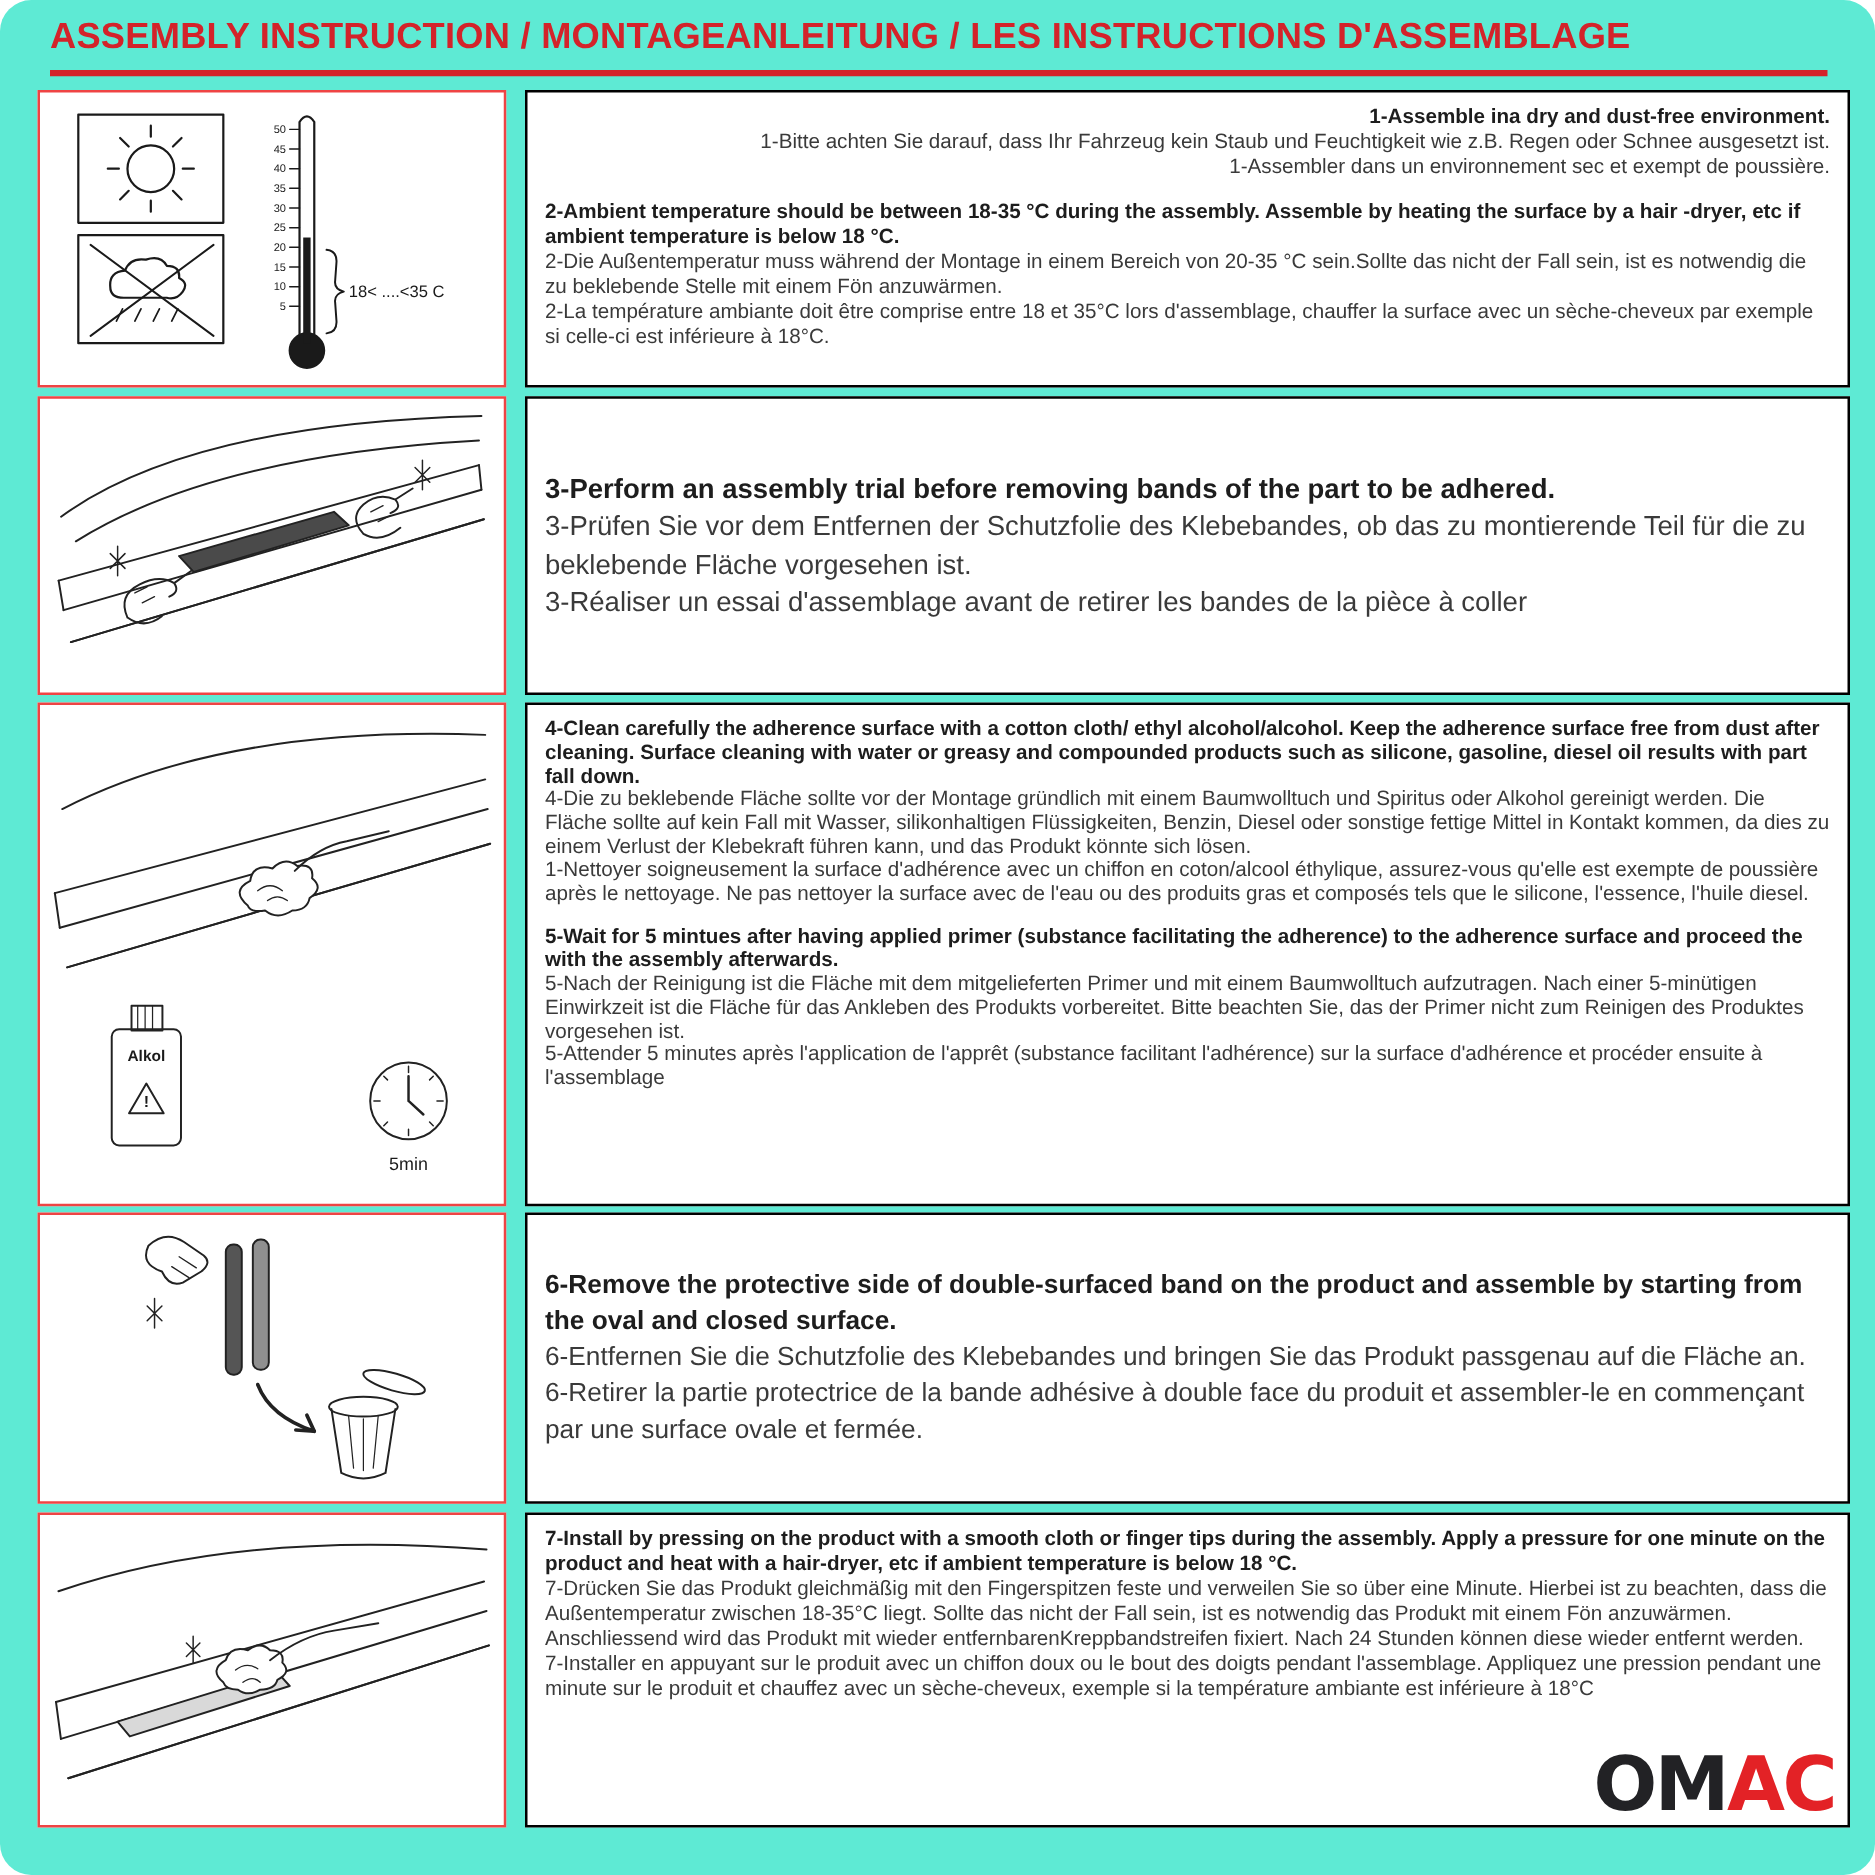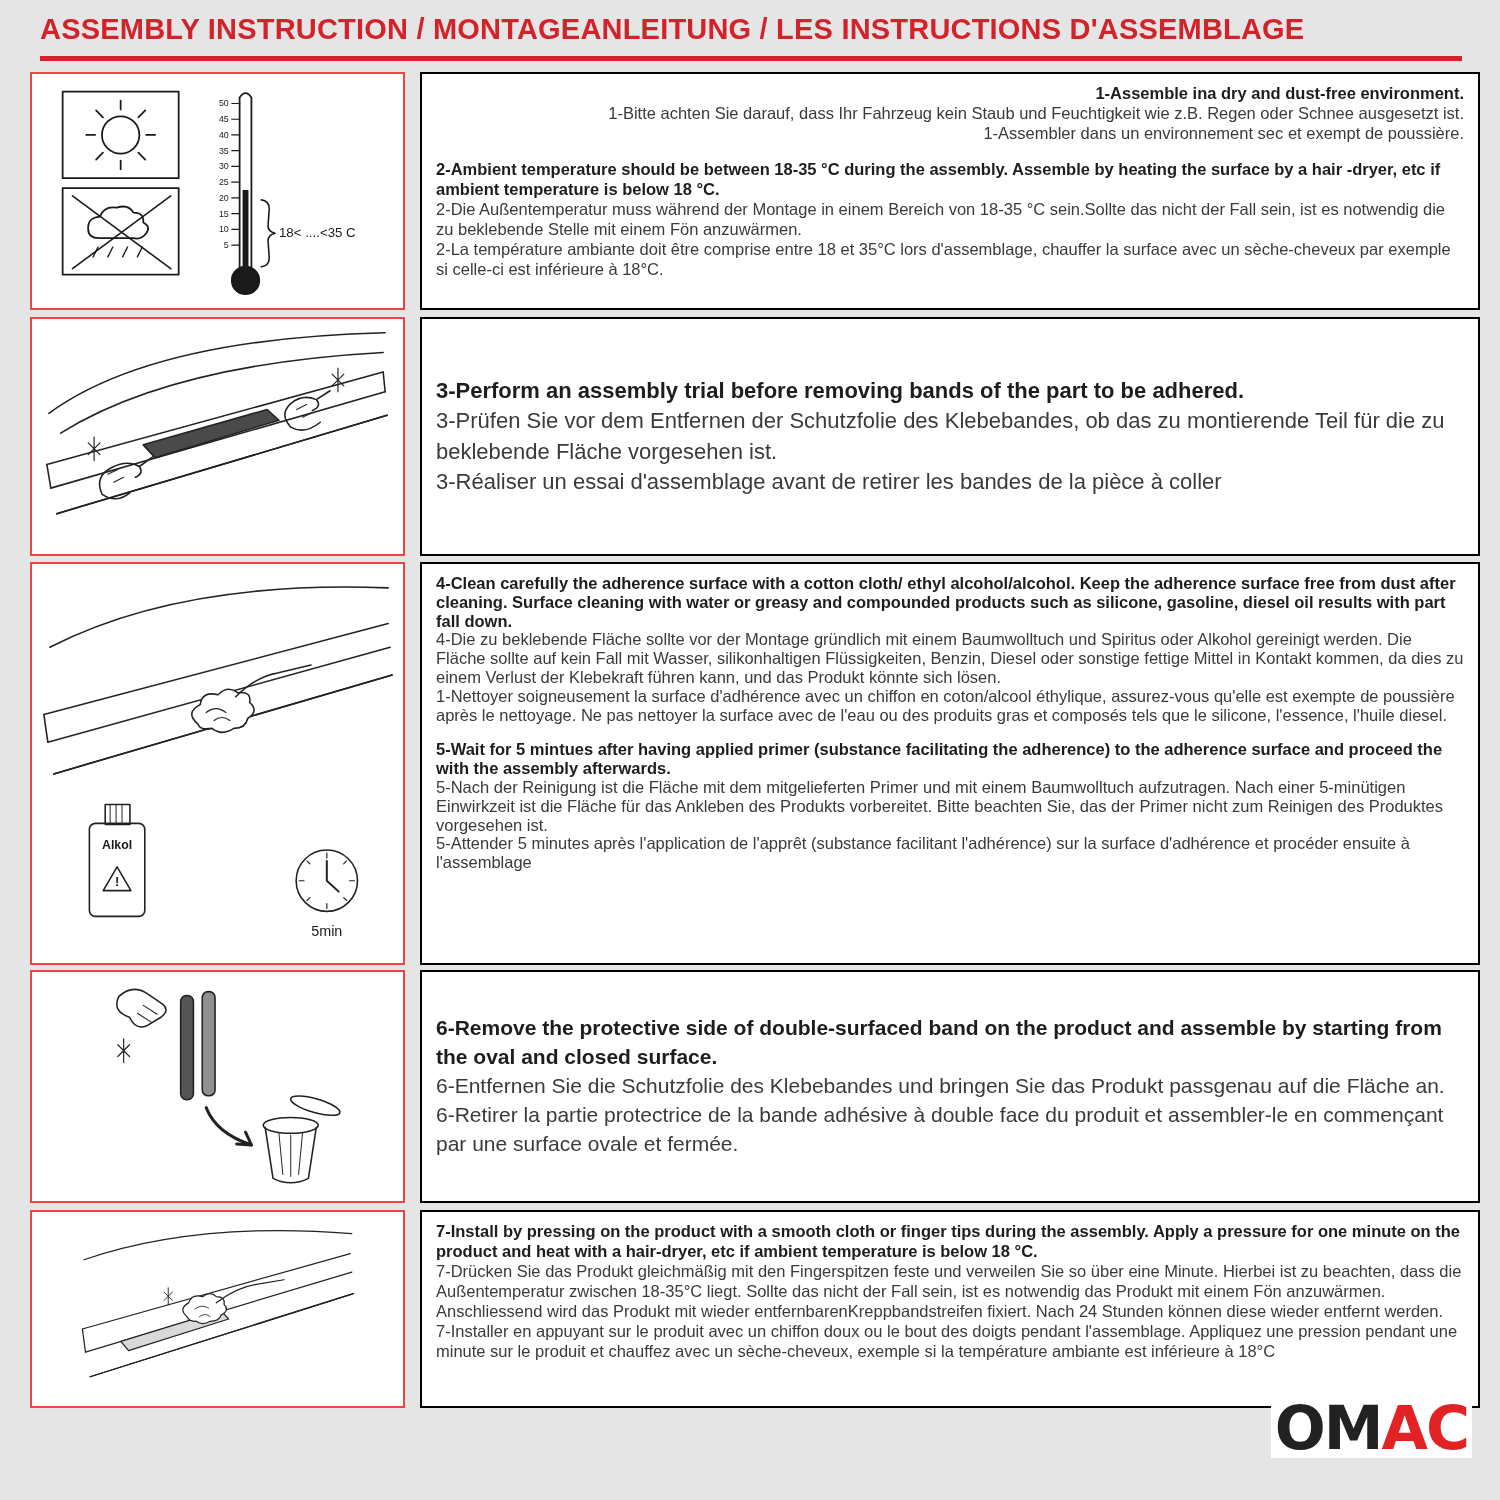--- a/index.html
+++ b/index.html
@@ -1,29 +1,29 @@
 <!DOCTYPE html>
 <html><head>
 <meta charset="utf-8">
 <style>
   * { margin:0; padding:0; box-sizing:border-box; }
   html,body { width:1500px; height:1500px; background:#ffffff; }
   body { font-family:"Liberation Sans", sans-serif; position:relative; color:#333; }
-  .page { position:absolute; inset:0; background:#e5e5e5; overflow:hidden; }
+  .page { position:absolute; inset:0; background:#5eead4; overflow:hidden;border-radius:25px; }
 
   .title { position:absolute; left:40px; top:13px; font-size:29px; font-weight:800;
            color:#d3232a; letter-spacing:0.2px; white-space:nowrap; }
   .title-rule { position:absolute; left:40px; top:56px; width:1422px; height:5px; background:#d3232a; }
 
   .row { position:absolute; left:0; width:1500px; }
   .r1 { top:72px;  height:238px; }
   .r2 { top:317px; height:239px; }
   .r3 { top:562px; height:403px; }
   .r4 { top:970px; height:233px; }
-  .r5 { top:1210px;height:198px; }
+  .r5 { top:1210px;height:252px; }
 
   .illus { position:absolute; left:30px; top:0; width:375px; height:100%;
            border:2px solid #ef4444; background:#fff; }
   .illus svg { width:100%; height:100%; display:block; }
 
   .text { position:absolute; left:420px; top:0; width:1060px; height:100%;
           border:2px solid #000; background:#fff; padding:10px 14px;
           display:flex; flex-direction:column; color:#3a3a3a; }
   .center { justify-content:center; }
 
@@ -89,21 +89,21 @@
           <text x="250" y="166" font-size="13.5">18&lt; ....&lt;35 C</text>
         </g>
       </svg>
     </div>
     <div class="text fs-s">
       <p class="b">1-Assemble ina dry and dust-free environment.</p>
       <p>1-Bitte achten Sie darauf, dass Ihr Fahrzeug kein Staub und Feuchtigkeit wie z.B. Regen oder Schnee ausgesetzt ist.</p>
       <p>1-Assembler dans un environnement sec et exempt de poussière.</p>
       <div class="gap"></div>
       <p class="b">2-Ambient temperature should be between 18-35 °C  during the assembly. Assemble by heating the surface by a hair -dryer, etc if ambient temperature is below 18 °C.</p>
-      <p>2-Die Außentemperatur muss während der Montage in einem Bereich von 18-35 °C  sein.Sollte das nicht der Fall sein, ist es notwendig die zu beklebende Stelle mit einem Fön anzuwärmen.</p>
+      <p>2-Die Außentemperatur muss während der Montage in einem Bereich von 20-35 °C  sein.Sollte das nicht der Fall sein, ist es notwendig die zu beklebende Stelle mit einem Fön anzuwärmen.</p>
       <p>2-La température ambiante doit être comprise entre 18 et 35°C lors d'assemblage, chauffer la surface avec un sèche-cheveux par exemple si celle-ci est inférieure à 18°C.</p>
     </div>
   </section>
 
   <section class="row r2">
     <div class="illus">
       <svg viewBox="0 0 375 239">
         <g stroke="#222" fill="none" stroke-width="1.6" stroke-linecap="round" stroke-linejoin="round">
           <path d="M16,96 Q120,20 358,14"></path>
           <path d="M28,116 Q140,46 356,34"></path>

